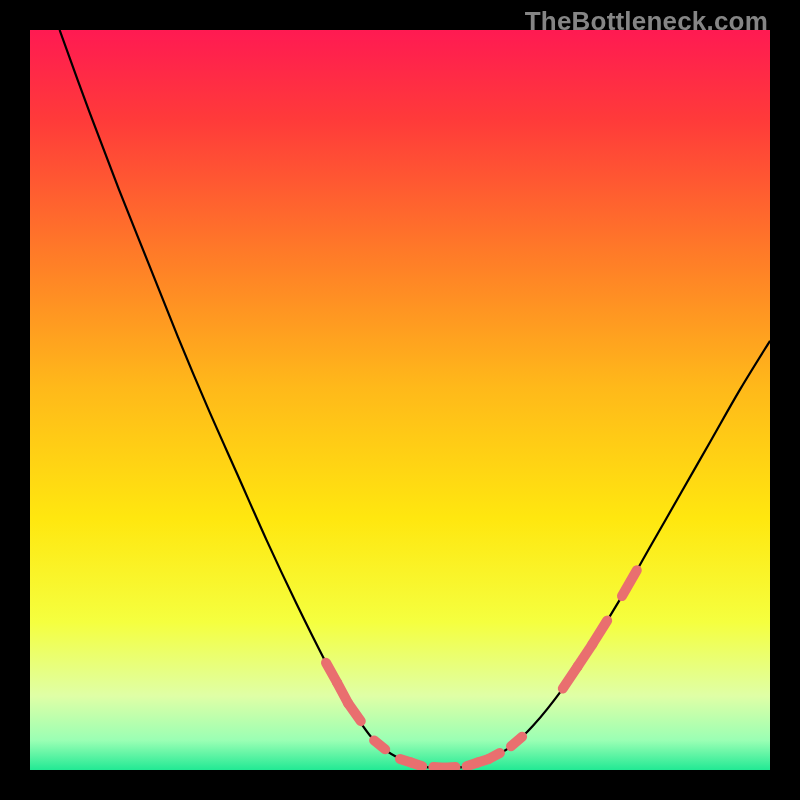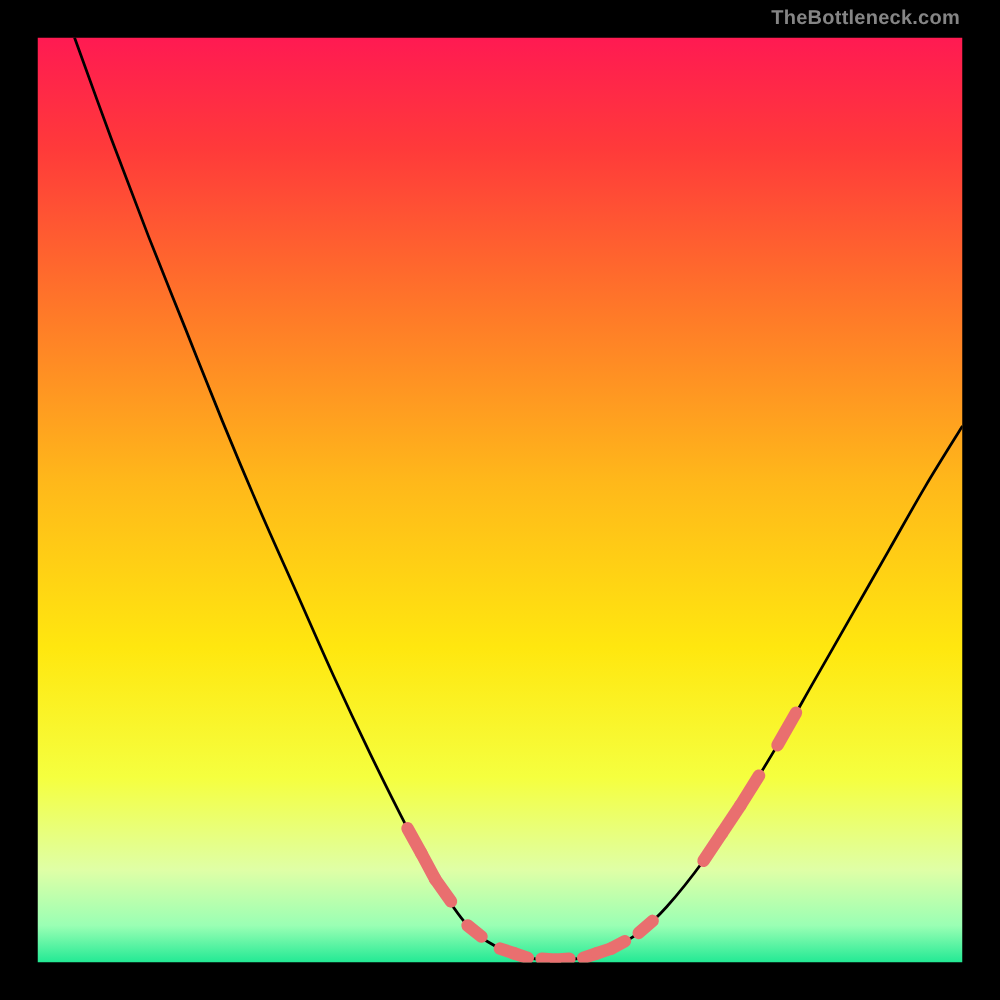--- a/index.html
+++ b/index.html
@@ -15,21 +15,21 @@
     left: 30px;
     top: 30px;
     width: 740px;
     height: 740px;
   }
   .watermark {
     position: absolute;
     top: 6px;
     right: 32px;
     font-family: Arial, Helvetica, sans-serif;
-    font-size: 16px;
+    font-size: 26px;
     font-weight: 600;
     color: #858585;
     letter-spacing: 0.2px;
   }
   svg {
     display: block;
   }
 </style>
 </head>
 <body>

